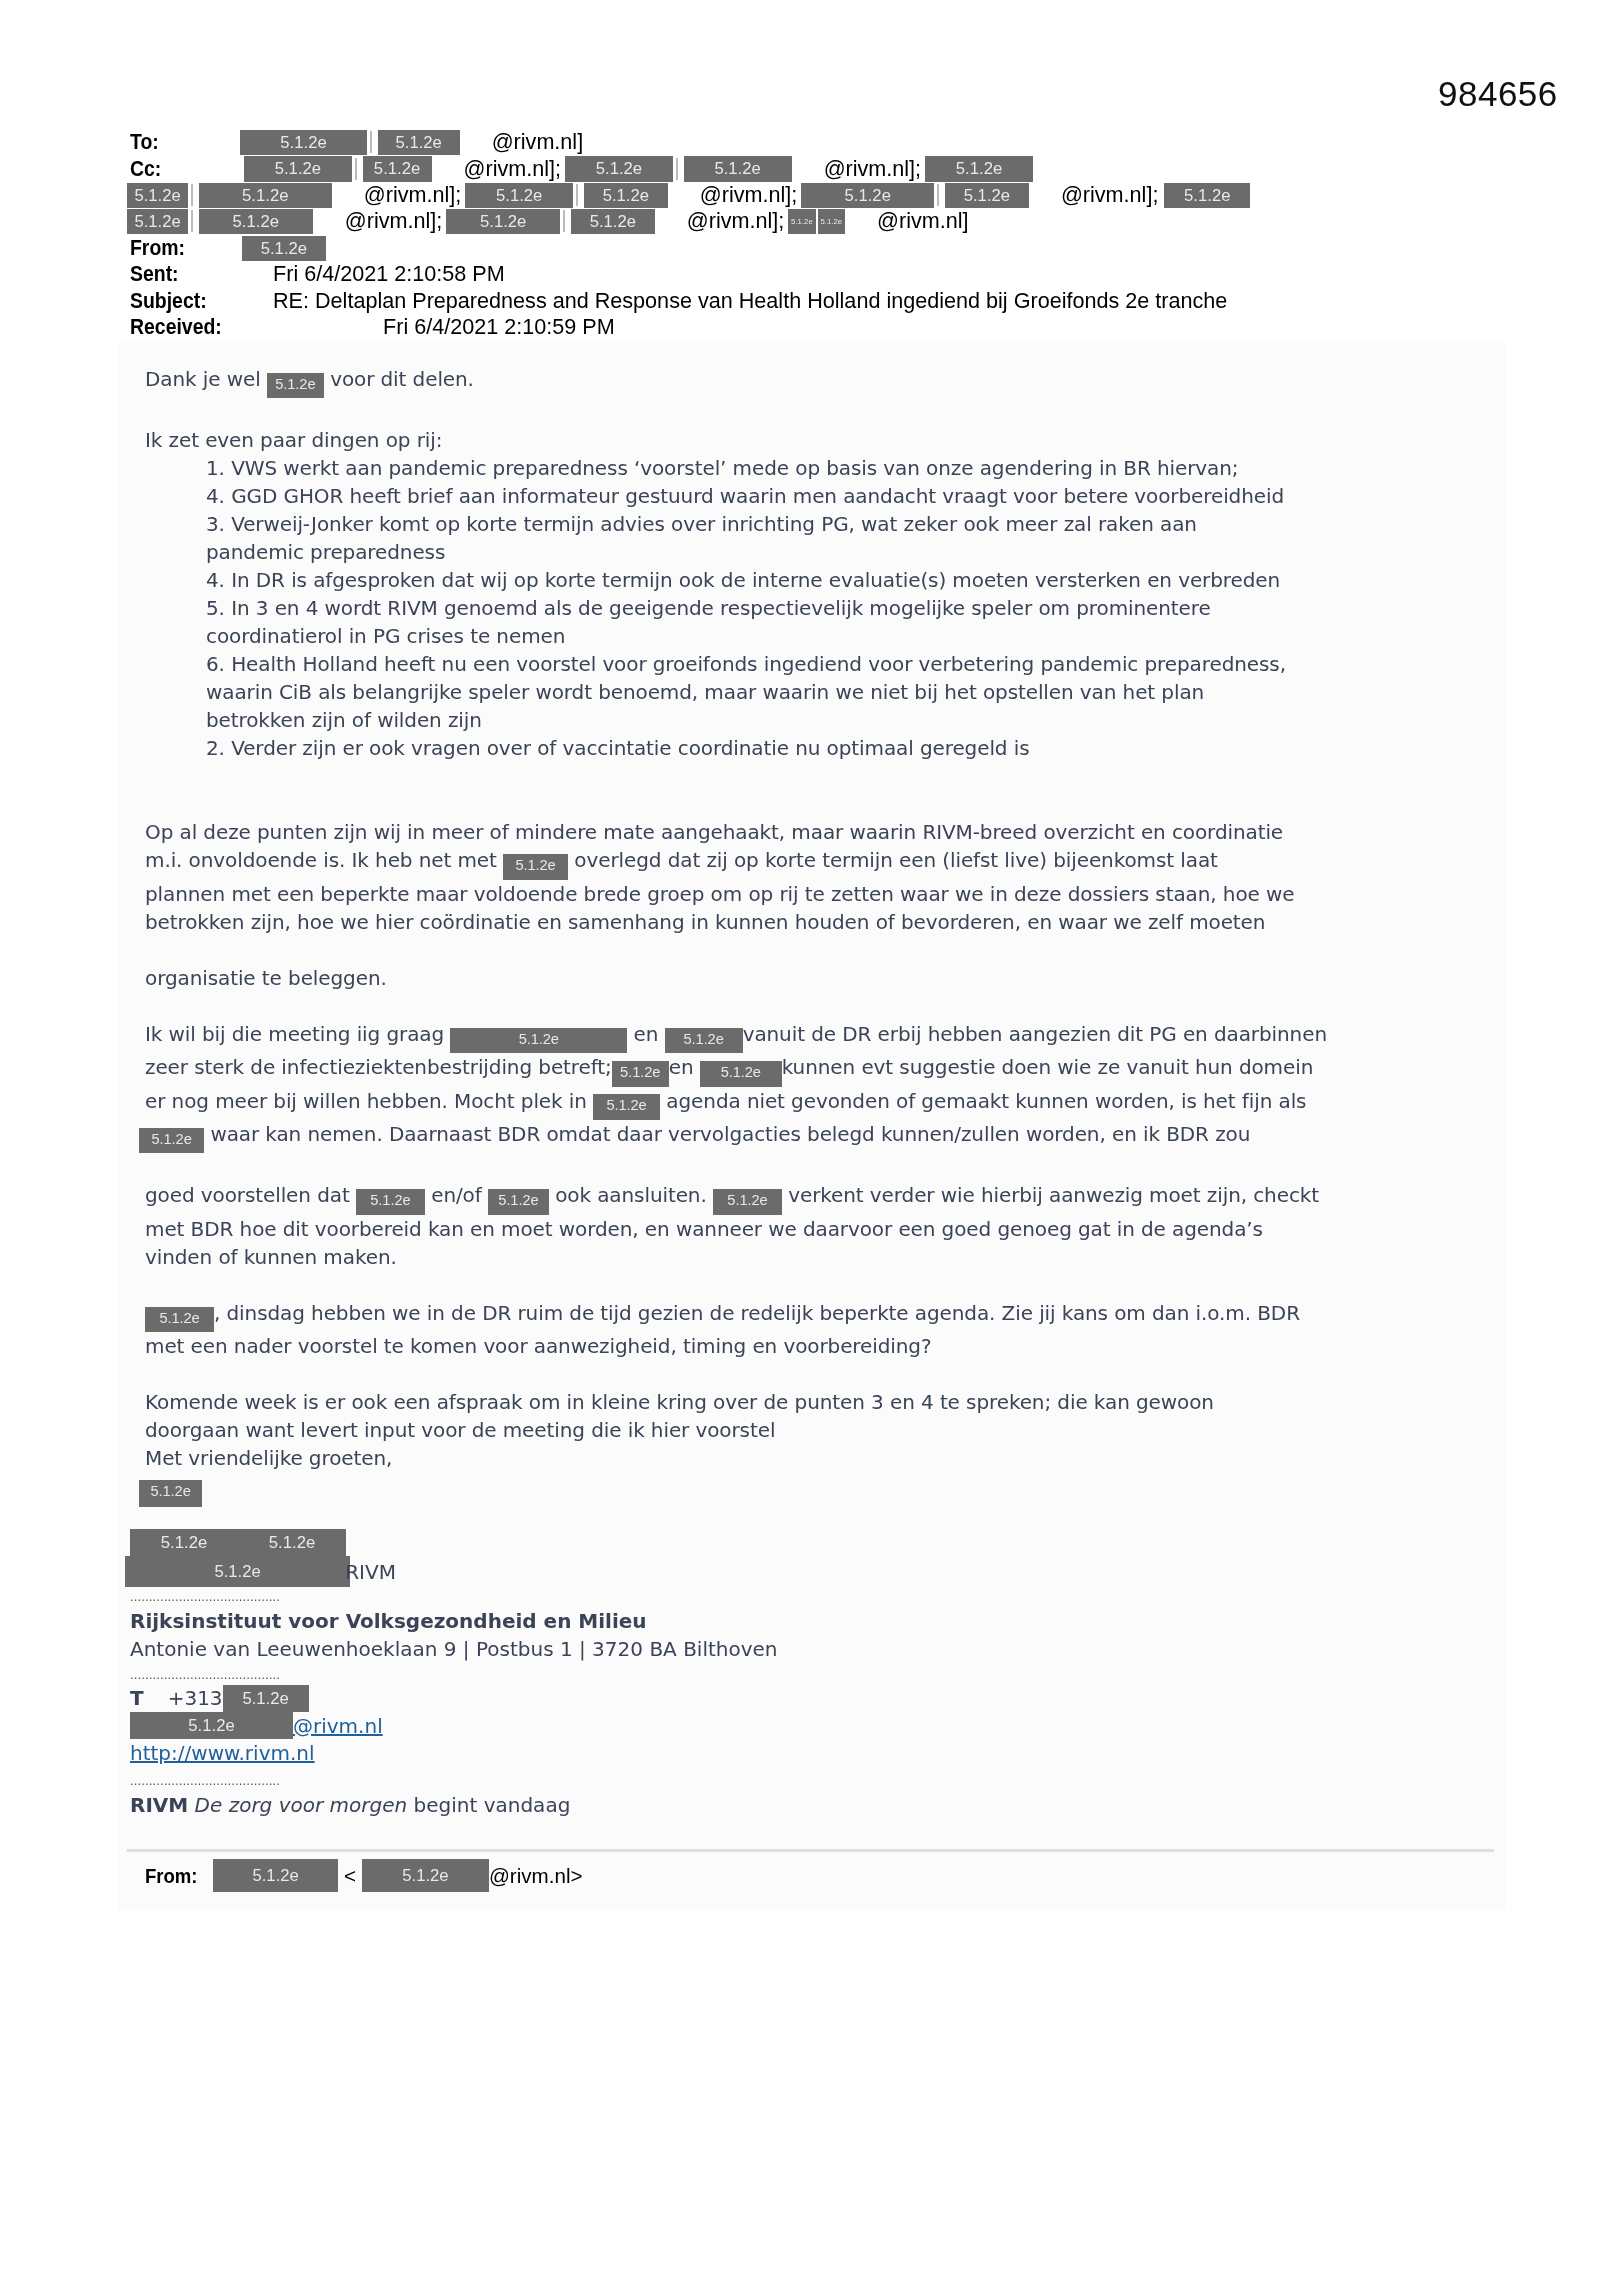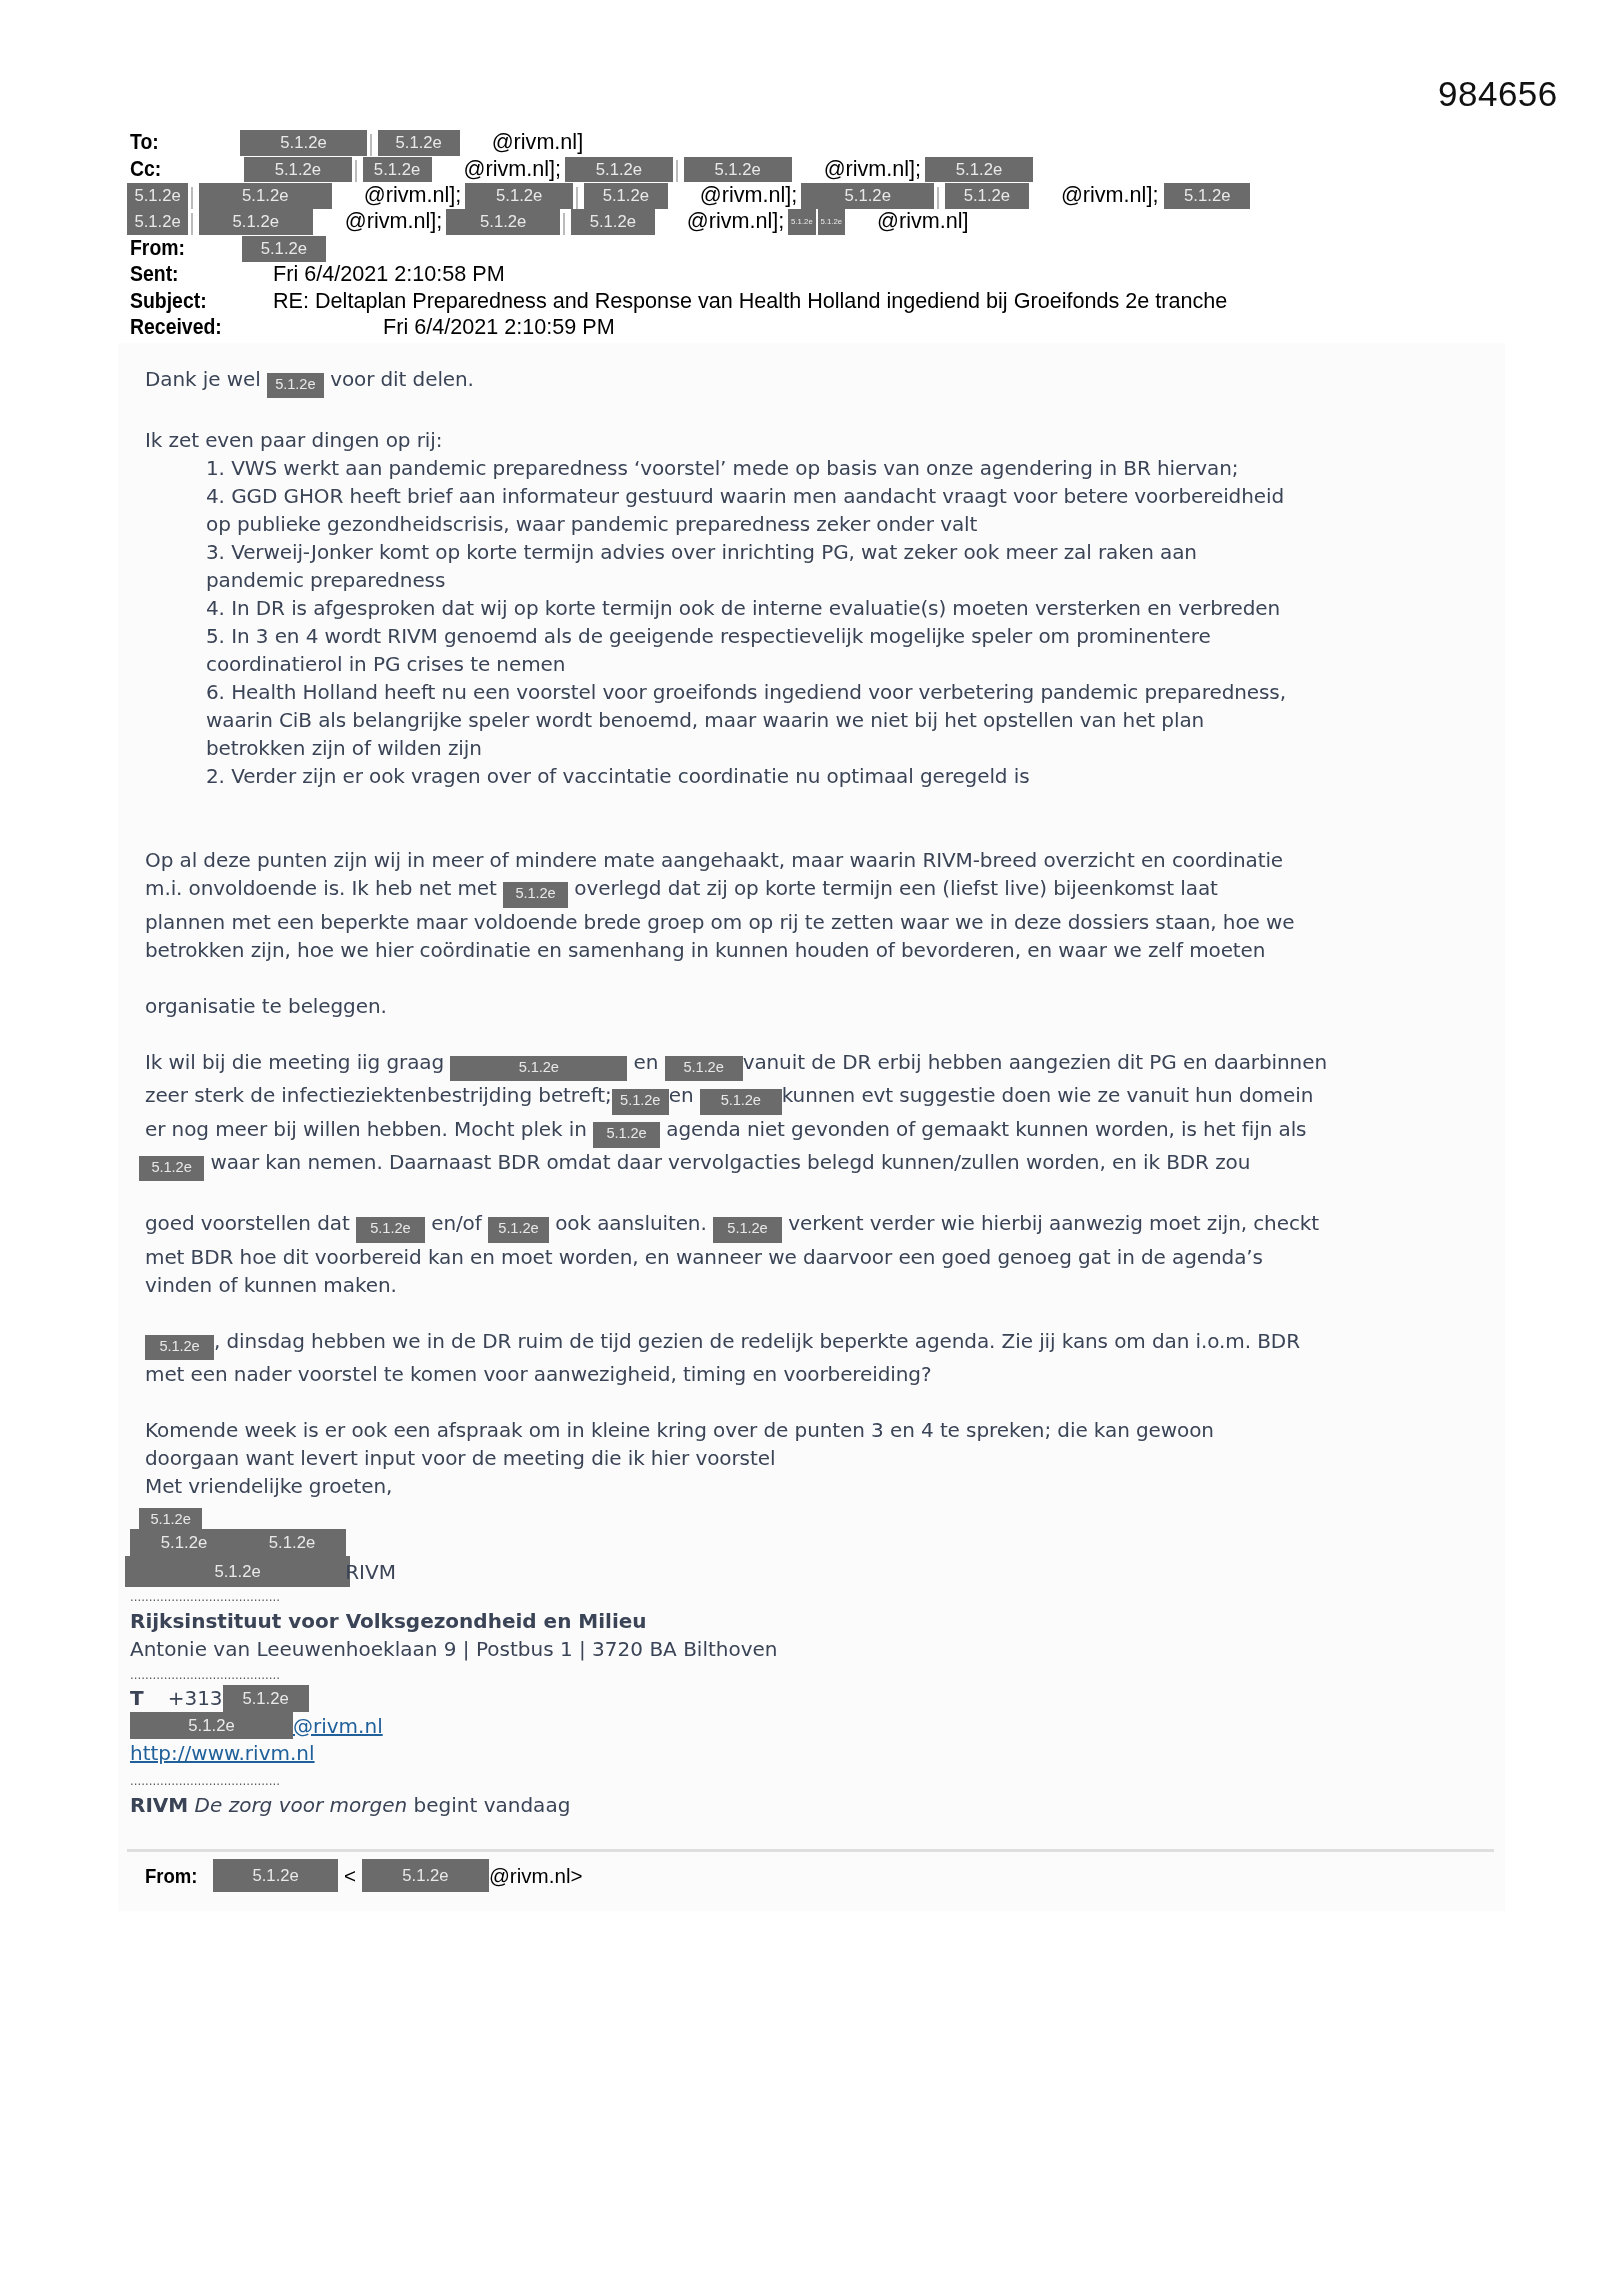--- a/index.html
+++ b/index.html
@@ -1,20 +1,20 @@
 <!DOCTYPE html>
 <html><head>
 <meta charset="utf-8">
 <style>
   html, body { margin:0; padding:0; background:#ffffff; }
   body { width:1621px; height:2292px; position:relative; overflow:hidden; font-family:"Liberation Sans", sans-serif; color:#000; }
   .docnum { position:absolute; left:1438px; top:74px; font-size:35px; font-family:"Liberation Sans", sans-serif; color:#111; letter-spacing:0.5px; }
 
   .hdr { position:absolute; left:130px; top:129px; width:1372px; font-size:21.6px; line-height:26.5px; font-family:"Liberation Sans", sans-serif; }
-  .hrow { position:absolute; left:0; white-space:nowrap; display:flex; align-items:flex-end; height:26.5px; }
+  .hrow { position:absolute; left:0; white-space:nowrap; display:flex; align-items:center; height:26.5px; }
   .hlabel { font-weight:bold; display:inline-block; transform:scaleX(0.9); transform-origin:left; }
   .r { display:inline-block; background:#6b6b6b; color:#e9e9e9; font-size:16.7px; text-align:center; height:25.5px; line-height:25.5px; vertical-align:middle; font-family:"Liberation Sans", sans-serif; }
   .br { display:inline-block; width:2.9px; height:21.6px; border-left:2px solid #bbb; margin:0 2.9px; vertical-align:middle; background:#fff; }
   .t { display:inline-block;margin-left:32px; }
 
   .bodybox { position:absolute; left:118px; top:343px; width:1387px; height:1568px; background:#fbfbfb; }
   .body { position:absolute; left:145px; top:365px; width:1353px; font-family:"DejaVu Sans", sans-serif; font-size:20px; line-height:28px; color:#3a4456; letter-spacing:-0.1px; }
   .body p { margin:0; }
   .rb { display:inline-block; background:#6b6b6b; color:#e8e8e8; font-family:"Liberation Sans", sans-serif; font-size:14.7px; height:25.5px; line-height:23.5px; text-align:center; vertical-align:-2.9px; padding:0 2px; }
   ol.items { margin:0; padding:0 0 0 61px; list-style:none; }
@@ -108,21 +108,20 @@
   <p>
     <span>Dank je wel</span>
     <span class="rb" style="width:53px">5.1.2e</span>
     <span>voor dit delen.</span>
   </p>
   <div class="gap"></div>
   <p>Ik zet even paar dingen op rij:</p>
   <ol class="items">
     <li>1. VWS werkt aan pandemic preparedness ‘voorstel’ mede op basis van onze agendering in BR hiervan;</li>
     <li>4. GGD GHOR heeft brief aan informateur gestuurd waarin men aandacht vraagt voor betere voorbereidheid</li>
-    <li>op publieke gezondheidscrisis, waar pandemic preparedness zeker onder valt</li>
     <li>3. Verweij-Jonker komt op korte termijn advies over inrichting PG, wat zeker ook meer zal raken aan</li>
     <li>pandemic preparedness</li>
     <li>4. In DR is afgesproken dat wij op korte termijn ook de interne evaluatie(s) moeten versterken en verbreden</li>
     <li>5. In 3 en 4 wordt RIVM genoemd als de geeigende respectievelijk mogelijke speler om prominentere</li>
     <li>coordinatierol in PG crises te nemen</li>
     <li>6. Health Holland heeft nu een voorstel voor groeifonds ingediend voor verbetering pandemic preparedness,</li>
     <li>waarin CiB als belangrijke speler wordt benoemd, maar waarin we niet bij het opstellen van het plan</li>
     <li>betrokken zijn of wilden zijn</li>
     <li>2. Verder zijn er ook vragen over of vaccintatie coordinatie nu optimaal geregeld is</li>
   </ol>

